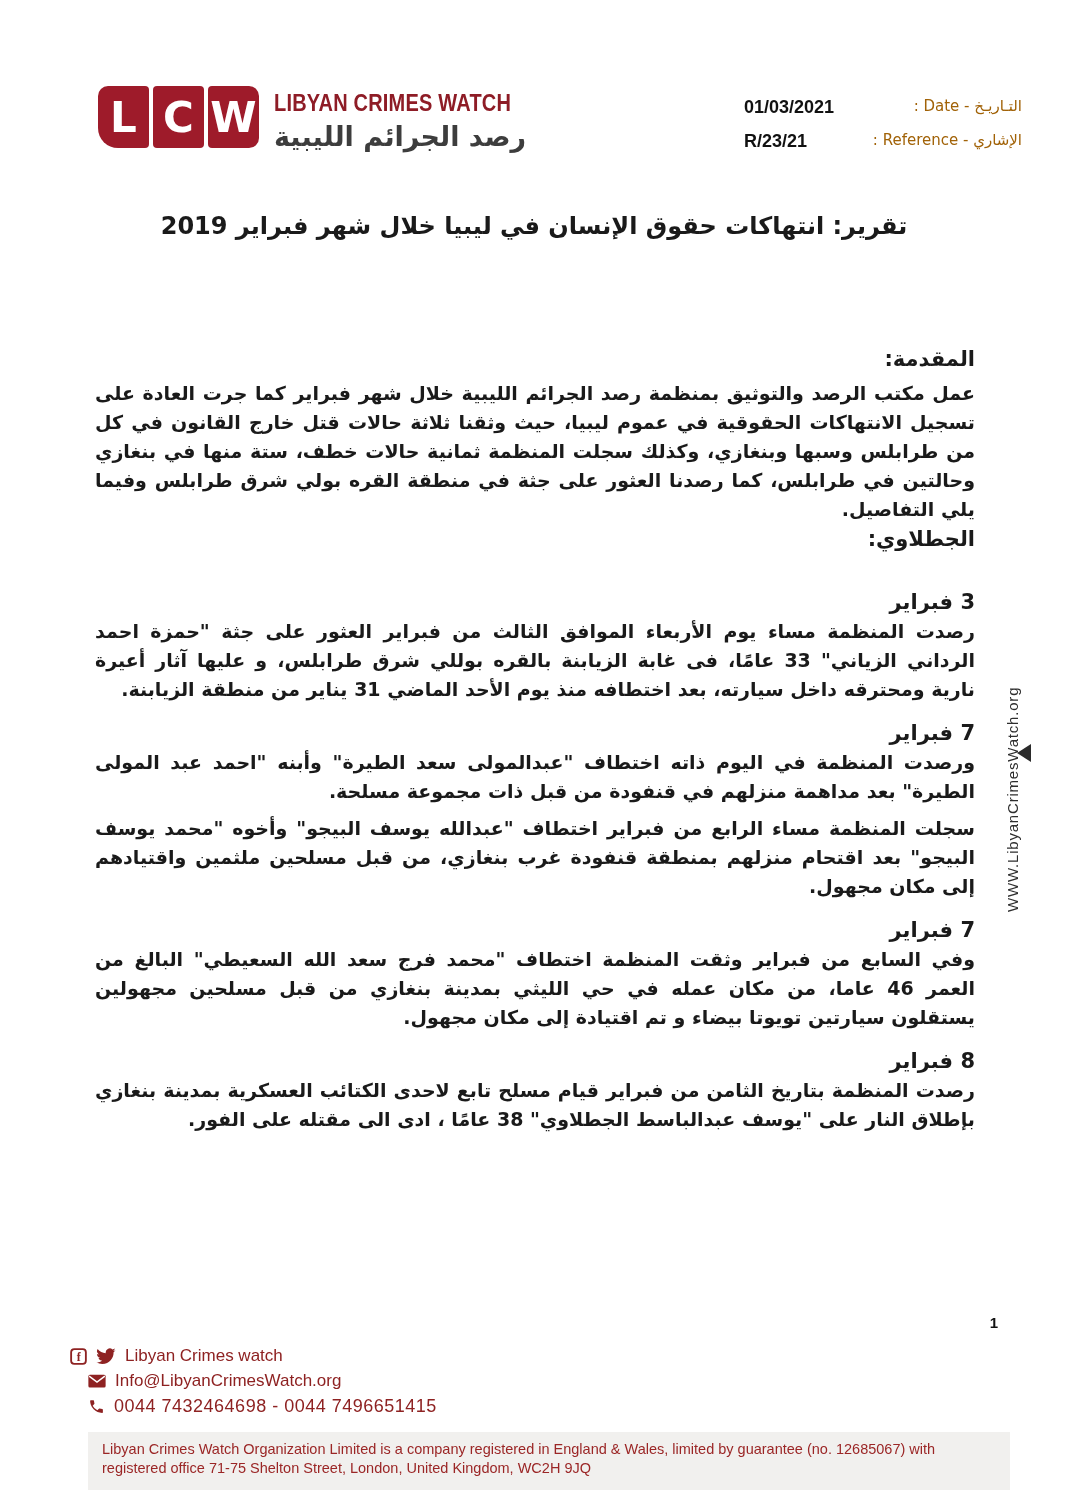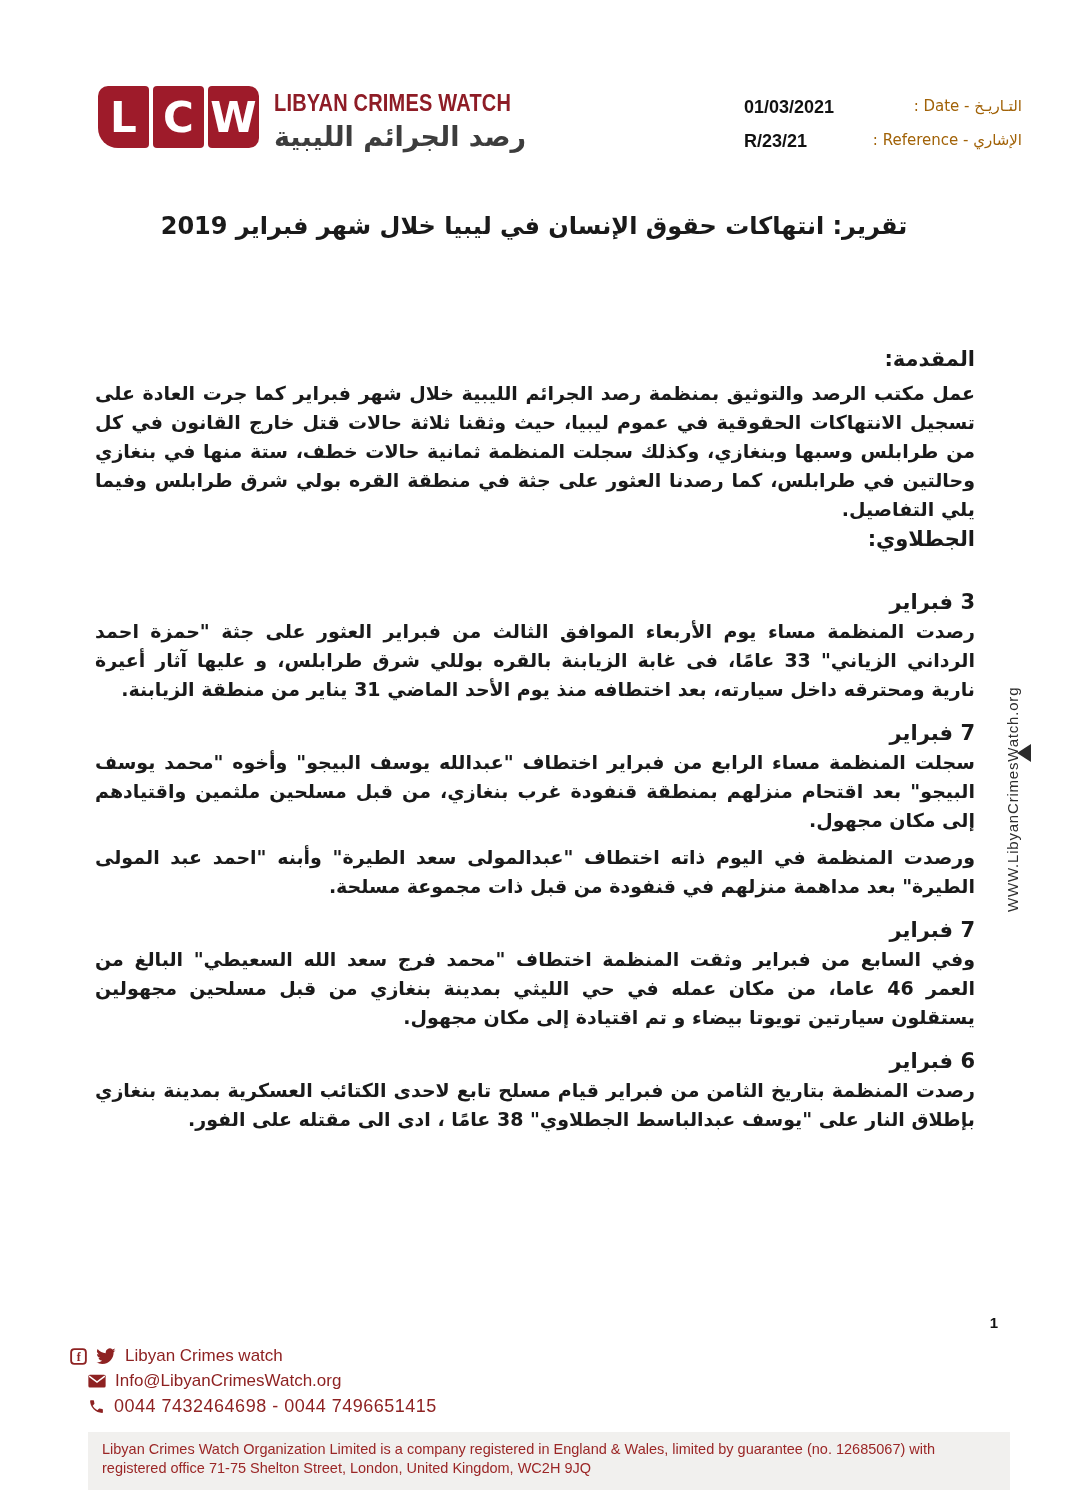--- a/index.html
+++ b/index.html
@@ -103,31 +103,31 @@
 
     <h2 class="sp-details">الجطلاوي:</h2>
 
     <section class="sec first">
       <h3>3 فبراير</h3>
       <p>رصدت المنظمة مساء يوم الأربعاء الموافق الثالث من فبراير العثور على جثة "حمزة احمد الرداني الزياني" 33 عامًا، فى غابة الزيابنة بالقره بوللي شرق طرابلس، و عليها آثار أعيرة نارية ومحترقه داخل سيارته، بعد اختطافه منذ يوم الأحد الماضي 31 يناير من منطقة الزيابنة.</p>
     </section>
 
     <section class="sec">
       <h3>7 فبراير</h3>
+      <p>ورصدت المنظمة في اليوم ذاته اختطاف "عبدالمولى سعد الطيرة" وأبنه "احمد عبد المولى الطيرة" بعد مداهمة منزلهم في قنفودة من قبل ذات مجموعة مسلحة.</p>
       <p>سجلت المنظمة مساء الرابع من فبراير اختطاف "عبدالله يوسف البيجو" وأخوه "محمد يوسف البيجو" بعد اقتحام منزلهم بمنطقة قنفودة غرب بنغازي، من قبل مسلحين ملثمين واقتيادهم إلى مكان مجهول.</p>
-      <p>ورصدت المنظمة في اليوم ذاته اختطاف "عبدالمولى سعد الطيرة" وأبنه "احمد عبد المولى الطيرة" بعد مداهمة منزلهم في قنفودة من قبل ذات مجموعة مسلحة.</p>
     </section>
 
     <section class="sec">
       <h3>7 فبراير</h3>
       <p>وفي السابع من فبراير وثقت المنظمة اختطاف "محمد فرج سعد الله السعيطي" البالغ من العمر 46 عاما، من مكان عمله في حي الليثي بمدينة بنغازي من قبل مسلحين مجهولين يستقلون سيارتين تويوتا بيضاء و تم اقتيادة إلى مكان مجهول.</p>
     </section>
 
     <section class="sec">
-      <h3>6 فبراير</h3>
+      <h3>8 فبراير</h3>
       <p>رصدت المنظمة بتاريخ الثامن من فبراير قيام مسلح تابع لاحدى الكتائب العسكرية بمدينة بنغازي بإطلاق النار على "يوسف عبدالباسط الجطلاوي" 38 عامًا ، ادى الى مقتله على الفور.</p>
     </section>
   </main>
 
   <div class="vertical-site">WWW.LibyanCrimesWatch.org</div>
   <div class="site-arrow"></div>
 
   <div class="page-number">1</div>
 
   <footer class="contacts">

